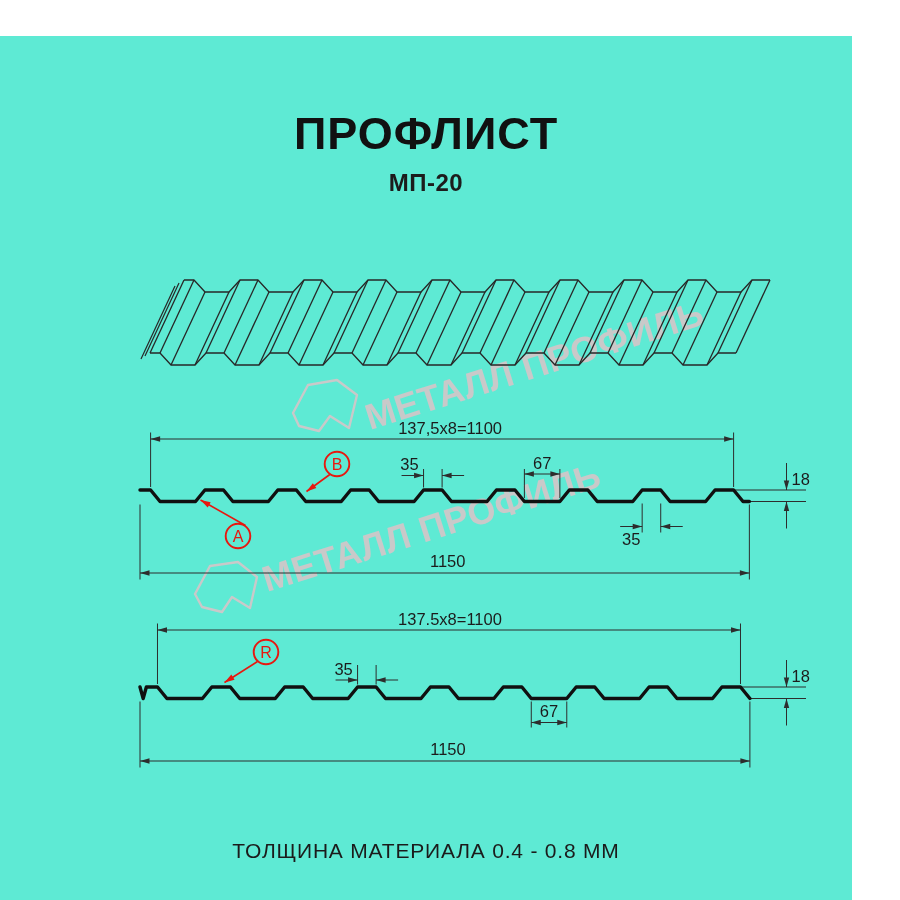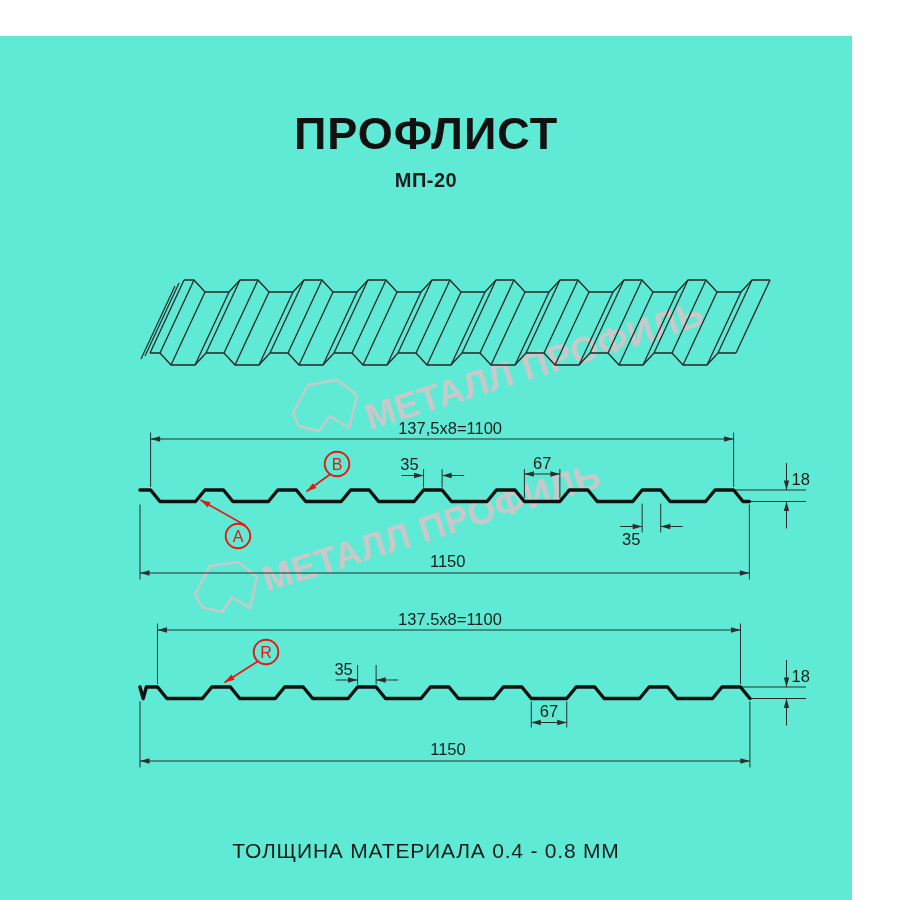--- a/index.html
+++ b/index.html
@@ -1,20 +1,20 @@
 <!DOCTYPE html>
 <html><head>
 <meta charset="utf-8">
 <style>
   html,body{margin:0;padding:0;background:#ffffff;}
   .page{position:relative;width:852px;height:900px;background:#5eead4;overflow:hidden;
         font-family:"Liberation Sans",sans-serif;margin-top:36px;}
   .header{position:absolute;top:72px;left:0;right:0;text-align:center;}
   .title{margin:0;font-size:45px;font-weight:bold;letter-spacing:1px;color:#111;}
-  .subtitle{margin-top:9px;font-size:20px;font-weight:bold;letter-spacing:.5px;color:#1c1c1c;}
+  .subtitle{margin-top:9px;font-size:24px;font-weight:bold;letter-spacing:.5px;color:#1c1c1c;}
   .footer{position:absolute;top:803px;left:0;right:0;text-align:center;
           font-size:21px;font-weight:normal;letter-spacing:.8px;color:#1b1b1b;}
   svg{position:absolute;top:0;left:0;}
   text.dim{font-family:"Liberation Sans",sans-serif;font-size:16.5px;fill:#1c1c1c;}
   text.redl{font-family:"Liberation Sans",sans-serif;font-size:16px;fill:#e8170f;}
   text.wm{font-family:"Liberation Sans",sans-serif;font-size:36px;font-weight:bold;
           fill:#c9c9c9;letter-spacing:.5px;}
 </style>
 </head>
 <body>

